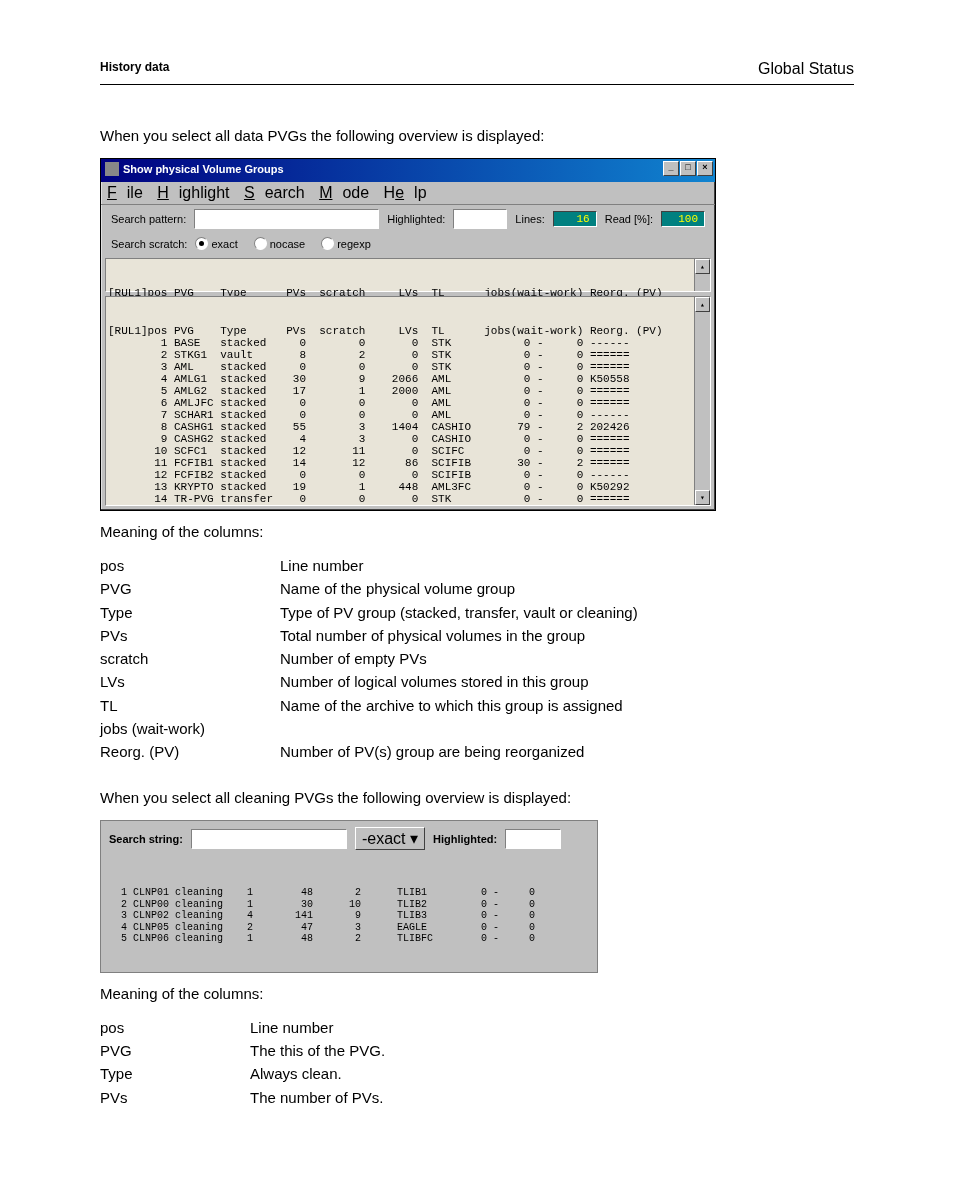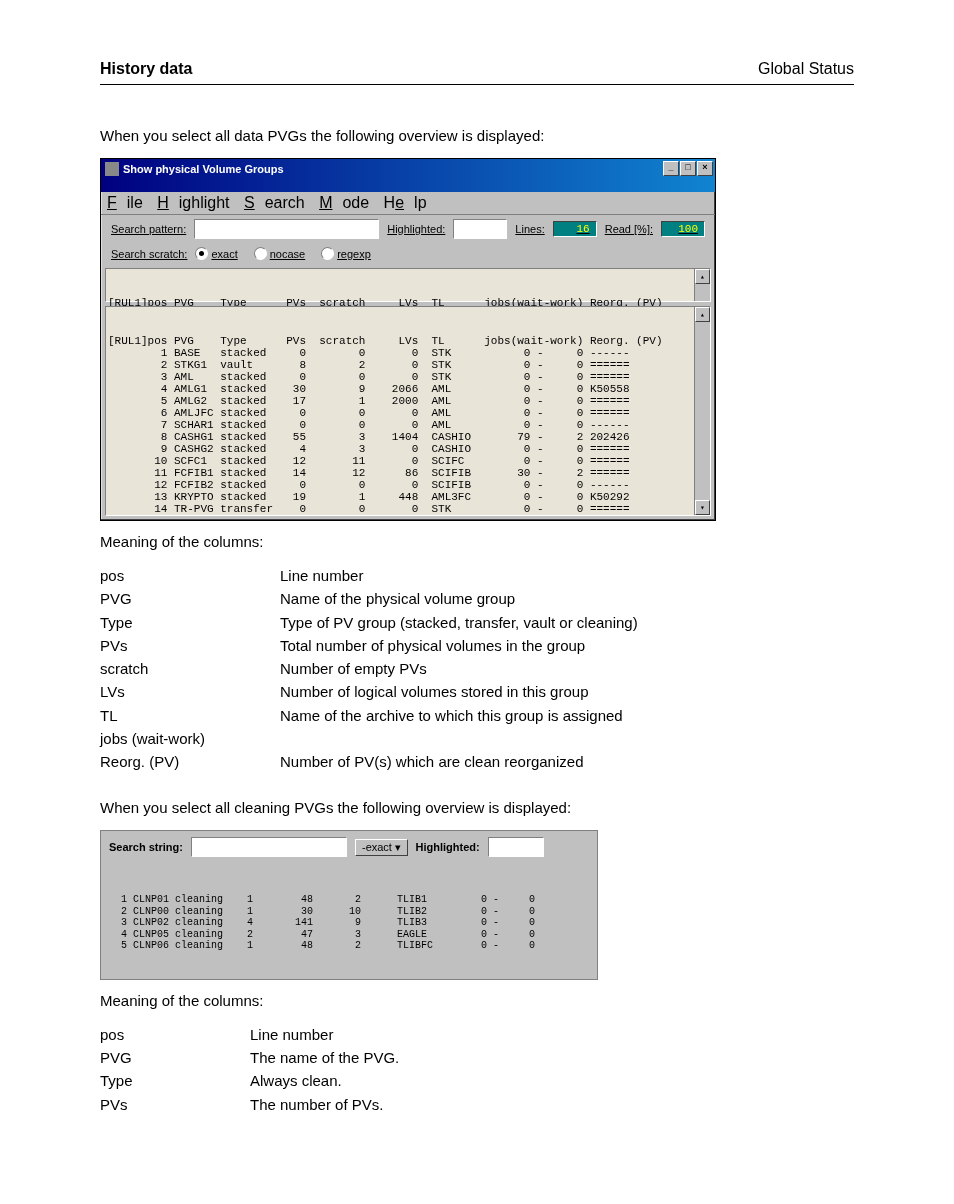--- a/index.html
+++ b/index.html
@@ -12,21 +12,21 @@
   }
   .page-header {
     display: flex;
     justify-content: space-between;
     border-bottom: 1.5px solid #000;
     padding-bottom: 6px;
     margin-bottom: 40px;
   }
   .page-header .left {
     font-weight: bold;
-    font-size: 16px;
+    font-size: 12px;
   }
   .page-header .right {
     font-size: 16px;
   }
   .body-text {
     margin: 0 0 12px 0;
     line-height: 1.4;
   }
 
   
@@ -36,21 +36,21 @@
     border: 1px solid #000;
     font-family: "MS Sans Serif", Tahoma, sans-serif;
     font-size: 11px;
     margin: 8px 0 10px 0;
     box-shadow: inset -1px -1px #404040, inset 1px 1px #dfdfdf;
   }
   .titlebar {
     background: linear-gradient(to right, #000080, #1084d0);
     color: #fff;
     font-weight: bold;
-    padding: 2px 2px 16px 4px;
+    padding: 2px 2px 6px 4px;
     display: flex;
     align-items: center;
     justify-content: space-between;
     font-size: 11px;
   }
   .titlebar .title-text {
     display: flex;
     align-items: center;
     gap: 4px;
   }
@@ -88,21 +88,20 @@
   }
   .menubar .ul {
     text-decoration: underline;
   }
   .toolbar-row {
     display: flex;
     align-items: center;
     padding: 4px 10px;
     gap: 8px;
     font-size: 11px;
-    text-decoration: underline;
   }
   .toolbar-row .lbl {
     white-space: nowrap;
   }
   input.win-input {
     font-family: inherit;
     font-size: 11px;
     padding: 1px 2px;
     border: 1px solid #808080;
     border-right-color: #fff;
@@ -221,21 +220,21 @@
     align-items: center;
     gap: 8px;
     margin-bottom: 14px;
   }
   .btn95 {
     background: #c0c0c0;
     border: 1px solid #fff;
     border-right-color: #404040;
     border-bottom-color: #404040;
     padding: 1px 6px;
-    font-size: 11px;
+    font-size: 16px;
   }
   .listing2 {
     font-family: "Courier New", monospace;
     font-size: 10px;
     white-space: pre;
     color: #000;
     line-height: 1.15;
   }
 </style>
 </head>
@@ -337,21 +336,21 @@
     </div>
     <div class="row">
       <div class="term">TL</div>
       <div>Name of the archive to which this group is assigned</div>
     </div>
     <div class="row">
       <div class="term">jobs (wait-work)</div>
     </div>
     <div class="row">
       <div class="term">Reorg. (PV)</div>
-      <div>Number of PV(s) which are clean reorganized</div>
+      <div>Number of PV(s) group are being reorganized</div>
     </div>
   </div>
 
 <p class="body-text" style="margin-top:24px">When you select all cleaning PVGs the following overview is displayed:</p>
 
 <div class="win2">
   <div class="search-row">
     <span class="lbl" style="font-weight:bold">Search string:</span>
     <input class="win-input" style="width: 150px;" value="">
     <span class="btn95"><span>-exact</span> <span>▾</span></span>
@@ -364,21 +363,21 @@
 </div>
 
 <p class="body-text">Meaning of the columns:</p>
 <div class="col-defs small" id="defs2">
     <div class="row">
       <div class="term">pos</div>
       <div>Line number</div>
     </div>
     <div class="row">
       <div class="term">PVG</div>
-      <div>The name of the PVG.</div>
+      <div>The this of the PVG.</div>
     </div>
     <div class="row">
       <div class="term">Type</div>
       <div>Always clean.</div>
     </div>
     <div class="row">
       <div class="term">PVs</div>
       <div>The number of PVs.</div>
     </div>
   </div>

